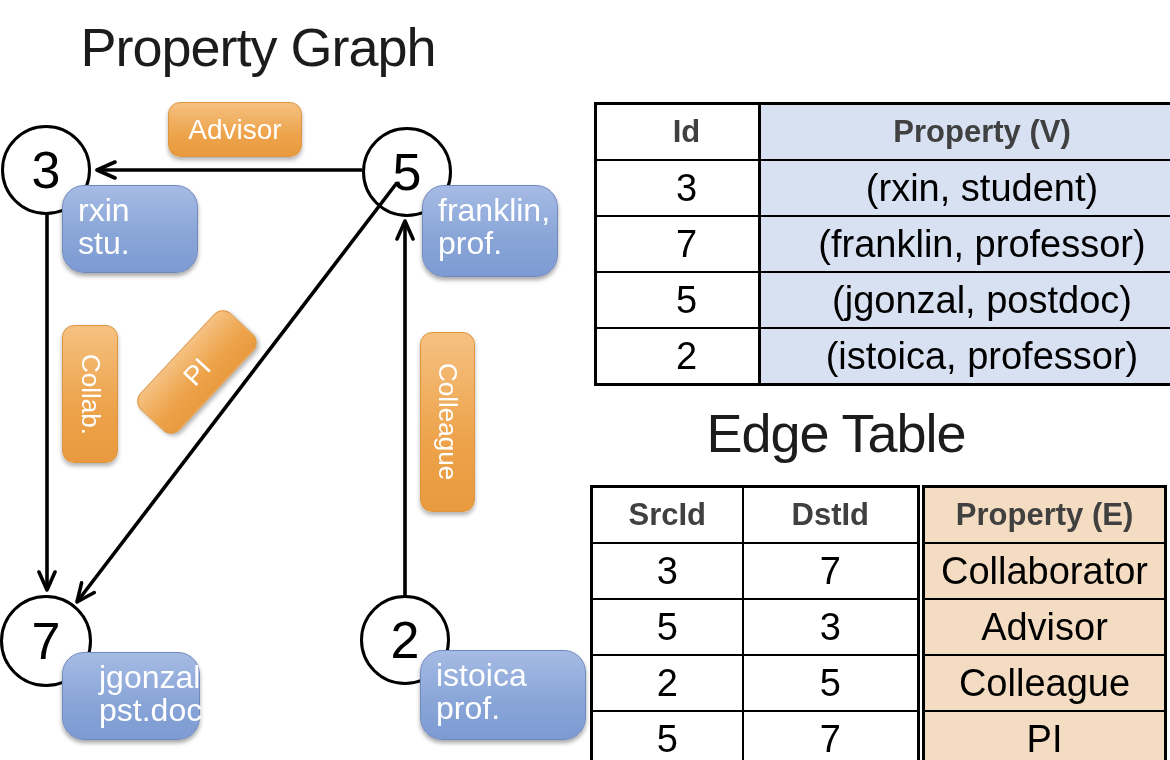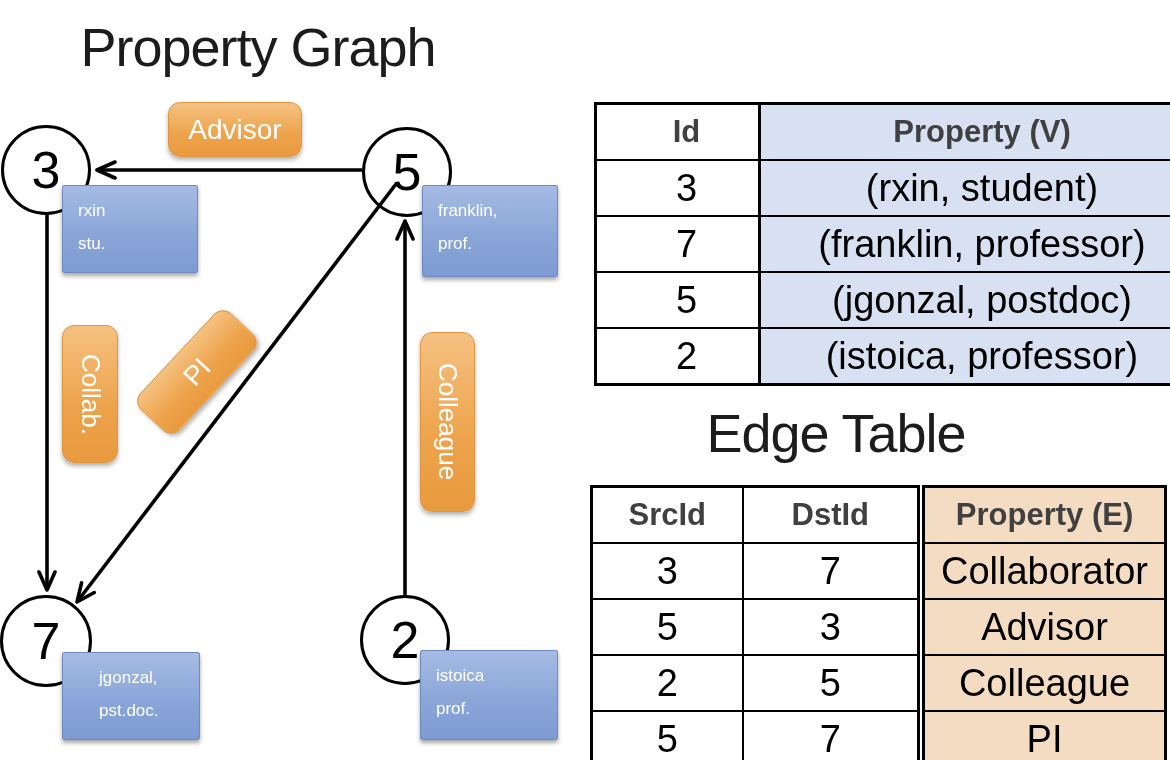--- a/index.html
+++ b/index.html
@@ -12,24 +12,24 @@
     font-size:54px;font-weight:400;letter-spacing:-1px;color:#1c1c1c;
   }
   
   .node{
     position:absolute;box-sizing:border-box;background:#fff;border:3.5px solid #000;
     border-radius:50%;display:flex;align-items:center;justify-content:center;
     font-size:52px;color:#000;
   }
   
   .vbox{
-    position:absolute;box-sizing:border-box;border-radius:2px;
+    position:absolute;box-sizing:border-box;border-radius:22px;
     background:linear-gradient(180deg,#a6bbe4 0%,#8aa6d8 55%,#7d9bd3 100%);
     border:1px solid #7089be;box-shadow:0 3px 4px rgba(0,0,0,.35);
-    color:#fff;font-size:17px;line-height:33px;padding:8px 6px 0 15px;
+    color:#fff;font-size:32px;line-height:33px;padding:8px 6px 0 15px;
   }
   
   .ebox{
     position:absolute;box-sizing:border-box;border-radius:12px;
     background:linear-gradient(180deg,#f5c181 0%,#eda34b 60%,#e99a3e 100%);
     border:1px solid #dd953f;box-shadow:0 3px 4px rgba(0,0,0,.3);
     color:#fff;font-size:27px;display:flex;align-items:center;justify-content:center;
     white-space:nowrap;
   }
   .ebox-vertical{writing-mode:vertical-rl;}
@@ -87,21 +87,21 @@
     <div>stu.</div>
   </div>
   <div class="vbox" style="left:422px;top:185px;width:136px;height:92px;">
     <div>franklin,</div>
     <div>prof.</div>
   </div>
   <div class="vbox" style="left:62px;top:652px;width:138px;height:88px;padding-left:36px;">
     <div>jgonzal,</div>
     <div>pst.doc.</div>
   </div>
-  <div class="vbox" style="left:420px;top:650px;width:138px;height:90px;">
+  <div class="vbox" style="left:420px;top:650px;width:166px;height:90px;">
     <div>istoica</div>
     <div>prof.</div>
   </div>
 
   <div class="ebox" style="left:168px;top:102px;width:134px;height:55px;font-size:28px;">Advisor</div>
   <div class="ebox ebox-vertical" style="left:62px;top:325px;width:56px;height:138px;font-size:26px;">Collab.</div>
   <div class="ebox" id="edge-label-pi" style="left:131px;top:345px;width:132px;height:54px;">PI</div>
   <div class="ebox ebox-vertical" style="left:420px;top:332px;width:55px;height:180px;font-size:26px;">Colleague</div>
 
   <table class="tbl" style="left:594px;top:102px;width:185px;">

